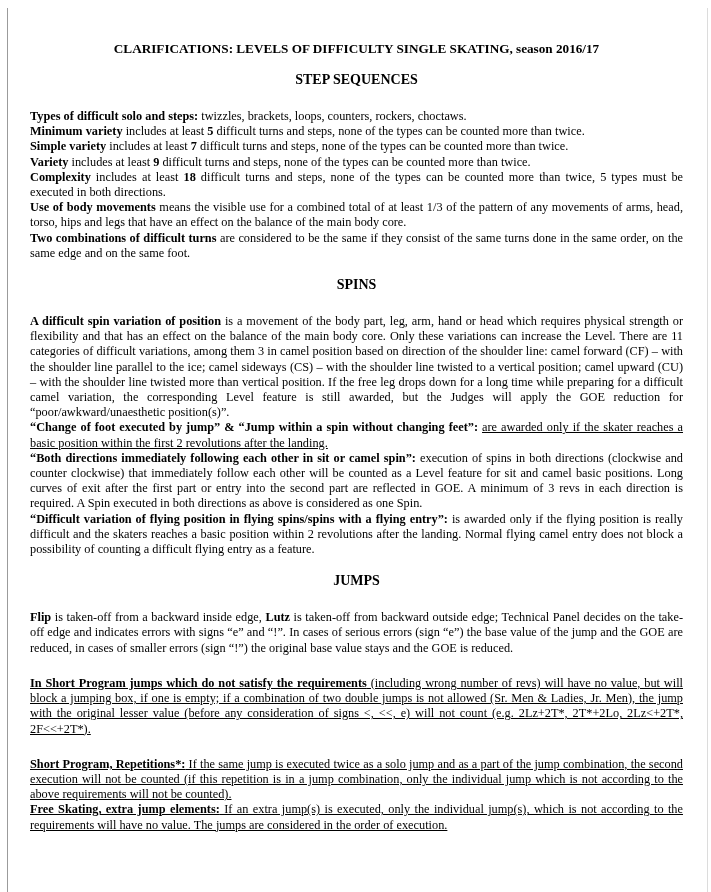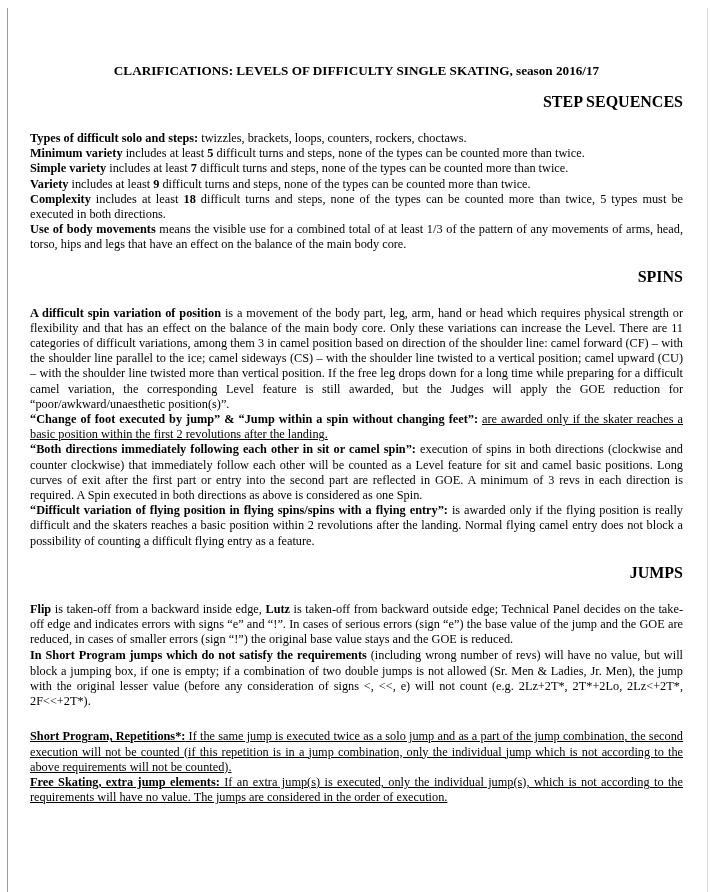--- a/index.html
+++ b/index.html
@@ -10,64 +10,65 @@
     color: #000;
     position: relative;
     overflow: hidden;
   }
   .edge-left  { position: absolute; left: 7px;  top: 8px; bottom: 0; width: 1px; background: #9b9b9b; }
   .edge-right { position: absolute; left: 707px; top: 8px; bottom: 0; width: 1px; background: #dcdcdc; }
   .content {
     position: absolute;
     left: 30px; top: 0;
     width: 653px;
-    padding-top: 63px;
+    padding-top: 41px;
   }
   .doc-title {
     font-size: 13.2px;
     font-weight: bold;
     text-align: center;
     margin: 0;
     line-height: 15px;
   }
   .section-heading {
-    font-size: 16px;
+    font-size: 14px;
     font-weight: bold;
-    text-align: right;
+    text-align: center;
     margin: 16px 0 22px 0;
     line-height: 15px;
   }
   .para {
     font-size: 12.3px;
     line-height: 15.2px;
     text-align: justify;
     margin: 0;
   }
   .para .b { font-weight: bold; }
   .para .u { text-decoration: underline; }
-  .gap-14 { margin-top: 1px; }
+  .gap-14 { margin-top: 20px; text-decoration: underline; }
   .gap-20 { margin-top: 20px; }
 </style>
 </head>
 <body>
 
 <div class="page">
   <div class="edge-left"></div>
   <div class="edge-right"></div>
   <div class="content">
     <h1 class="doc-title">CLARIFICATIONS: LEVELS OF DIFFICULTY SINGLE SKATING, season 2016/17</h1>
     <main id="sections">
         <section>
           <h2 class="section-heading">STEP SEQUENCES</h2>
           <p class="para"><span class="b">Types of difficult solo and steps: </span><span class="">twizzles, brackets, loops, counters, rockers, choctaws.</span></p>
           <p class="para"><span class="b">Minimum variety</span><span class=""> includes at least </span><span class="b">5</span><span class=""> difficult turns and steps, none of the types can be counted more than twice.</span></p>
           <p class="para"><span class="b">Simple variety</span><span class=""> includes at least </span><span class="b">7</span><span class=""> difficult turns and steps, none of the types can be counted more than twice.</span></p>
           <p class="para"><span class="b">Variety</span><span class=""> includes at least </span><span class="b">9</span><span class=""> difficult turns and steps, none of the types can be counted more than twice.</span></p>
           <p class="para"><span class="b">Complexity</span><span class=""> includes at least </span><span class="b">18</span><span class=""> difficult turns and steps, none of the types can be counted more than twice, 5 types must be executed in both directions.</span></p>
           <p class="para"><span class="b">Use of body movements</span><span class=""> means the visible use for a combined total of at least 1/3 of the pattern of any movements of arms, head, torso, hips and legs that have an effect on the balance of the main body core.</span></p>
+          <p class="para"><span class="b">Two combinations of difficult turns</span><span class=""> are considered to be the same if they consist of the same turns done in the same order, on the same edge and on the same foot.</span></p>
         </section>
         <section>
           <h2 class="section-heading">SPINS</h2>
           <p class="para"><span class="b">A difficult spin variation of position</span><span class=""> is a movement of the body part, leg, arm, hand or head which requires physical strength or flexibility and that has an effect on the balance of the main body core. Only these variations can increase the Level. There are 11 categories of difficult variations, among them 3 in camel position based on direction of the shoulder line: camel forward (CF) – with the shoulder line parallel to the ice; camel sideways (CS) – with the shoulder line twisted to a vertical position; camel upward (CU) – with the shoulder line twisted more than vertical position. If the free leg drops down for a long time while preparing for a difficult camel variation, the corresponding Level feature is still awarded, but the Judges will apply the GOE reduction for “poor/awkward/unaesthetic position(s)”.</span></p>
           <p class="para"><span class="b">“Change of foot executed by jump” &amp; “Jump within a spin without changing feet”: </span><span class="u">are awarded only if the skater reaches a basic position within the first 2 revolutions after the landing.</span></p>
           <p class="para"><span class="b">“Both directions immediately following each other in sit or camel spin”:</span><span class=""> execution of spins in both directions (clockwise and counter clockwise) that immediately follow each other will be counted as a Level feature for sit and camel basic positions. Long curves of exit after the first part or entry into the second part are reflected in GOE. A minimum of 3 revs in each direction is required. A Spin executed in both directions as above is considered as one Spin.</span></p>
           <p class="para"><span class="b">“Difficult variation of flying position in flying spins/spins with a flying entry”:</span><span class=""> is awarded only if the flying position is really difficult and the skaters reaches a basic position within 2 revolutions after the landing. Normal flying camel entry does not block a possibility of counting a difficult flying entry as a feature.</span></p>
         </section>
         <section>
           <h2 class="section-heading">JUMPS</h2>

